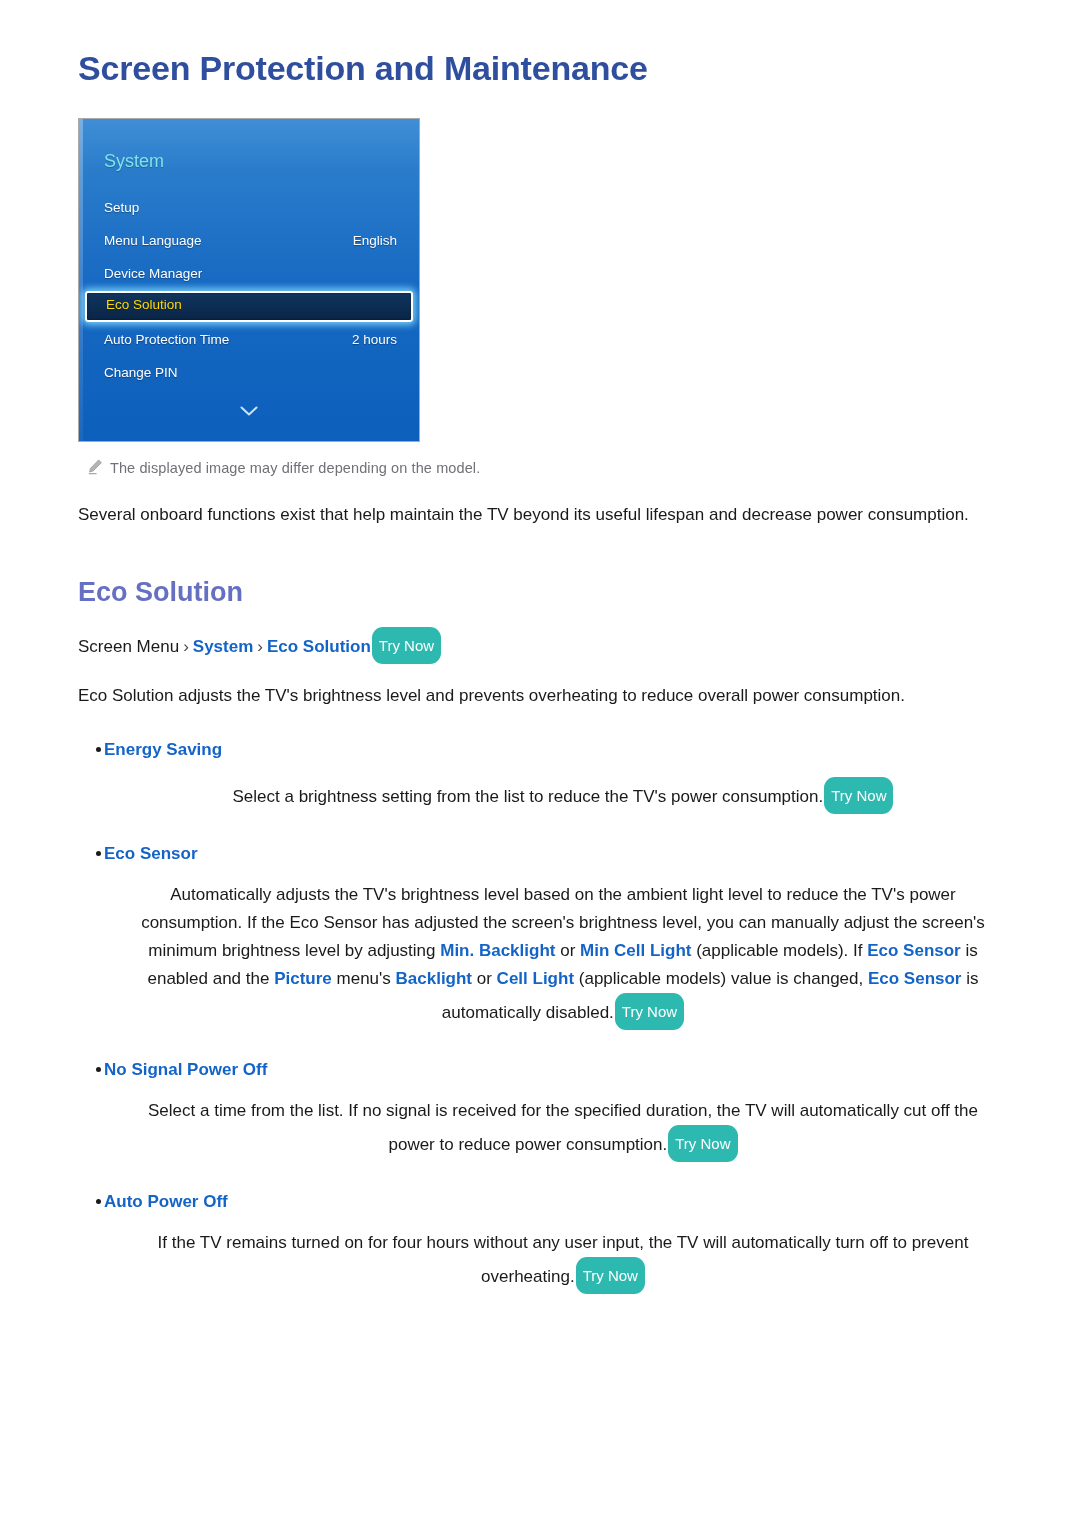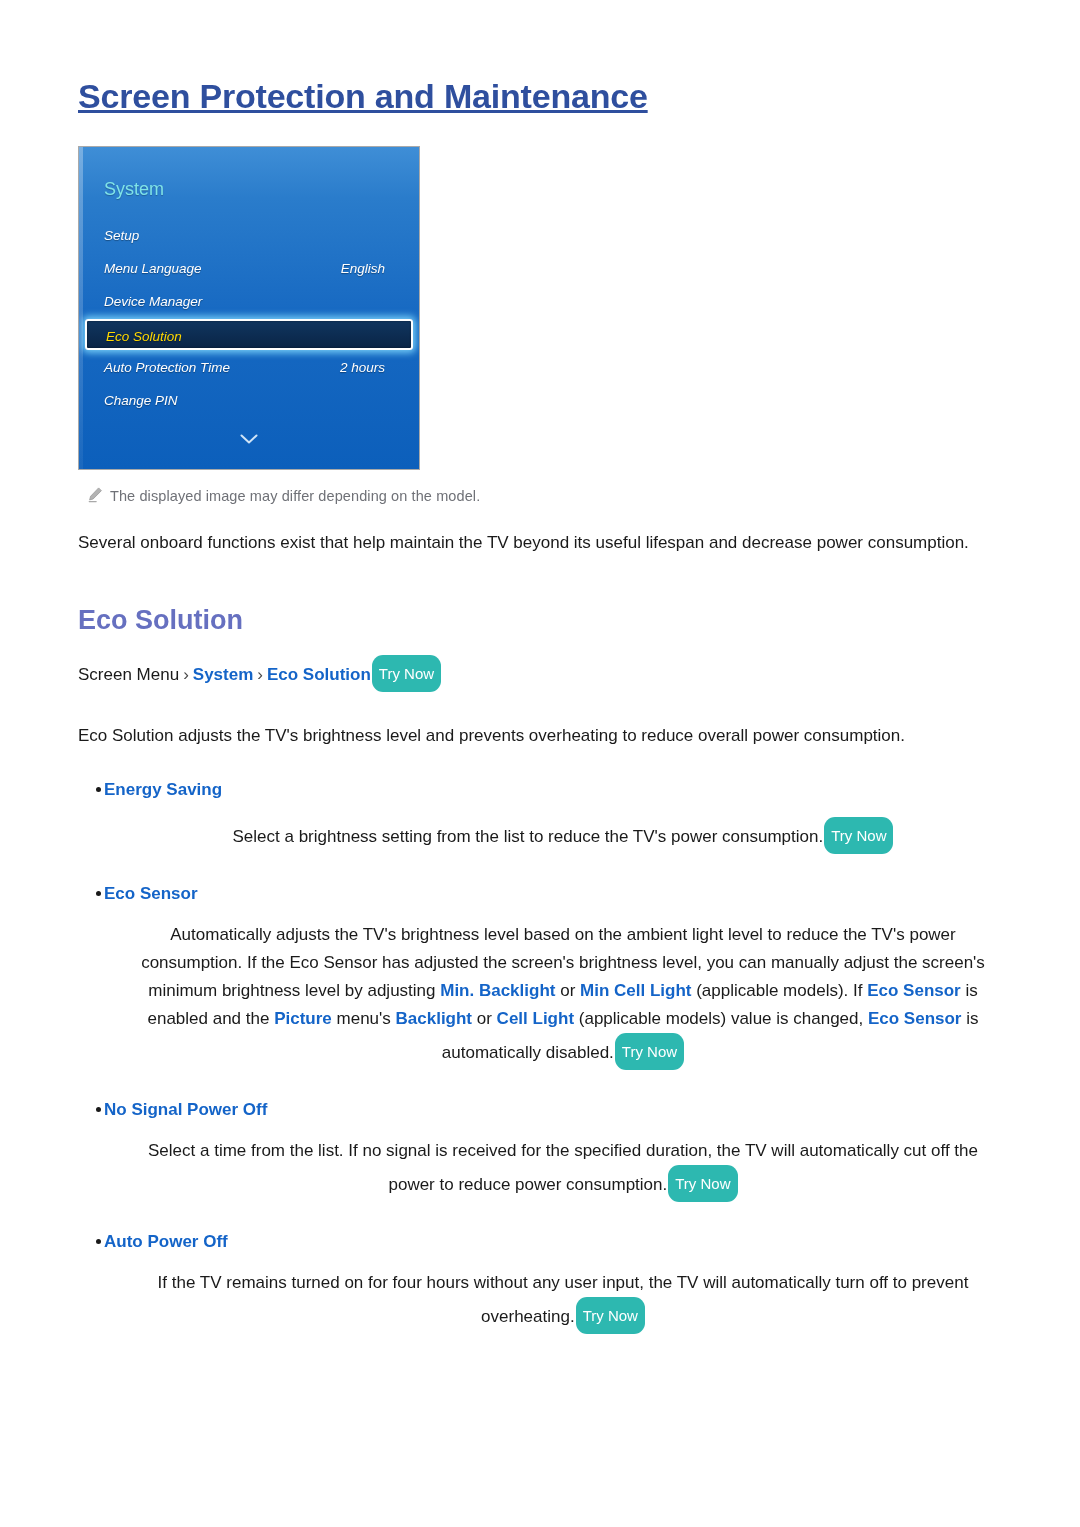--- a/index.html
+++ b/index.html
@@ -18,27 +18,26 @@
     position: relative;
     width: 1080px;
     height: 1527px;
     box-sizing: border-box;
     padding: 0 78px;
   }
 
   
   .page-title {
     margin: 0;
-    padding-top: 74px;
+    padding-top: 46px;
     font-size: 34px;
     line-height: 44px;
     font-weight: bold;
     color: #2f4f9e;
     letter-spacing: -0.2px;
-    text-decoration: underline;
   }
 
   
   .tv-figure {
     margin-top: 28px;
     width: 342px;
   }
   .tv-panel {
     position: relative;
     width: 342px;
@@ -67,28 +66,27 @@
   .tv-rows {
     position: absolute;
     left: 0;
     right: 0;
     top: 72px;
   }
   .tv-row {
     position: relative;
     height: 33px;
     line-height: 33px;
-    padding: 0 34px 0 25px;
+    padding: 0 22px 0 25px;
     color: #ffffff;
     font-size: 13.5px;
     text-shadow: 0 1px 1px rgba(0,0,0,.35);
     display: flex;
     justify-content: space-between;
-    align-items: flex-start;
-    font-style: italic;
+    align-items: flex-end;
   }
   .tv-row .val {
     color: #ffffff;
     font-size: 13.5px;
   }
   .tv-row.selected {
     margin: 1px 6px 1px 6px;
     padding-left: 19px;
     padding-right: 16px;
     height: 31px;
@@ -153,21 +151,21 @@
   }
   .breadcrumb {
     margin-top: 18px;
     font-size: 17px;
     line-height: 27px;
   }
   .crumb-link { color: #1464c8; font-weight: bold; }
   .crumb-sep { color: #4a4a4a; padding: 0 4px; }
   .crumb-plain { color: #1a1a1a; }
 
-  .intro { margin-top: 30px; max-width: 900px; }
+  .intro { margin-top: 18px; max-width: 900px; }
 
   
   .bullet-row {
     display: flex;
     margin-top: 26px;
   }
   .bullet-dot {
     flex: 0 0 26px;
     padding-left: 18px;
     box-sizing: border-box;

